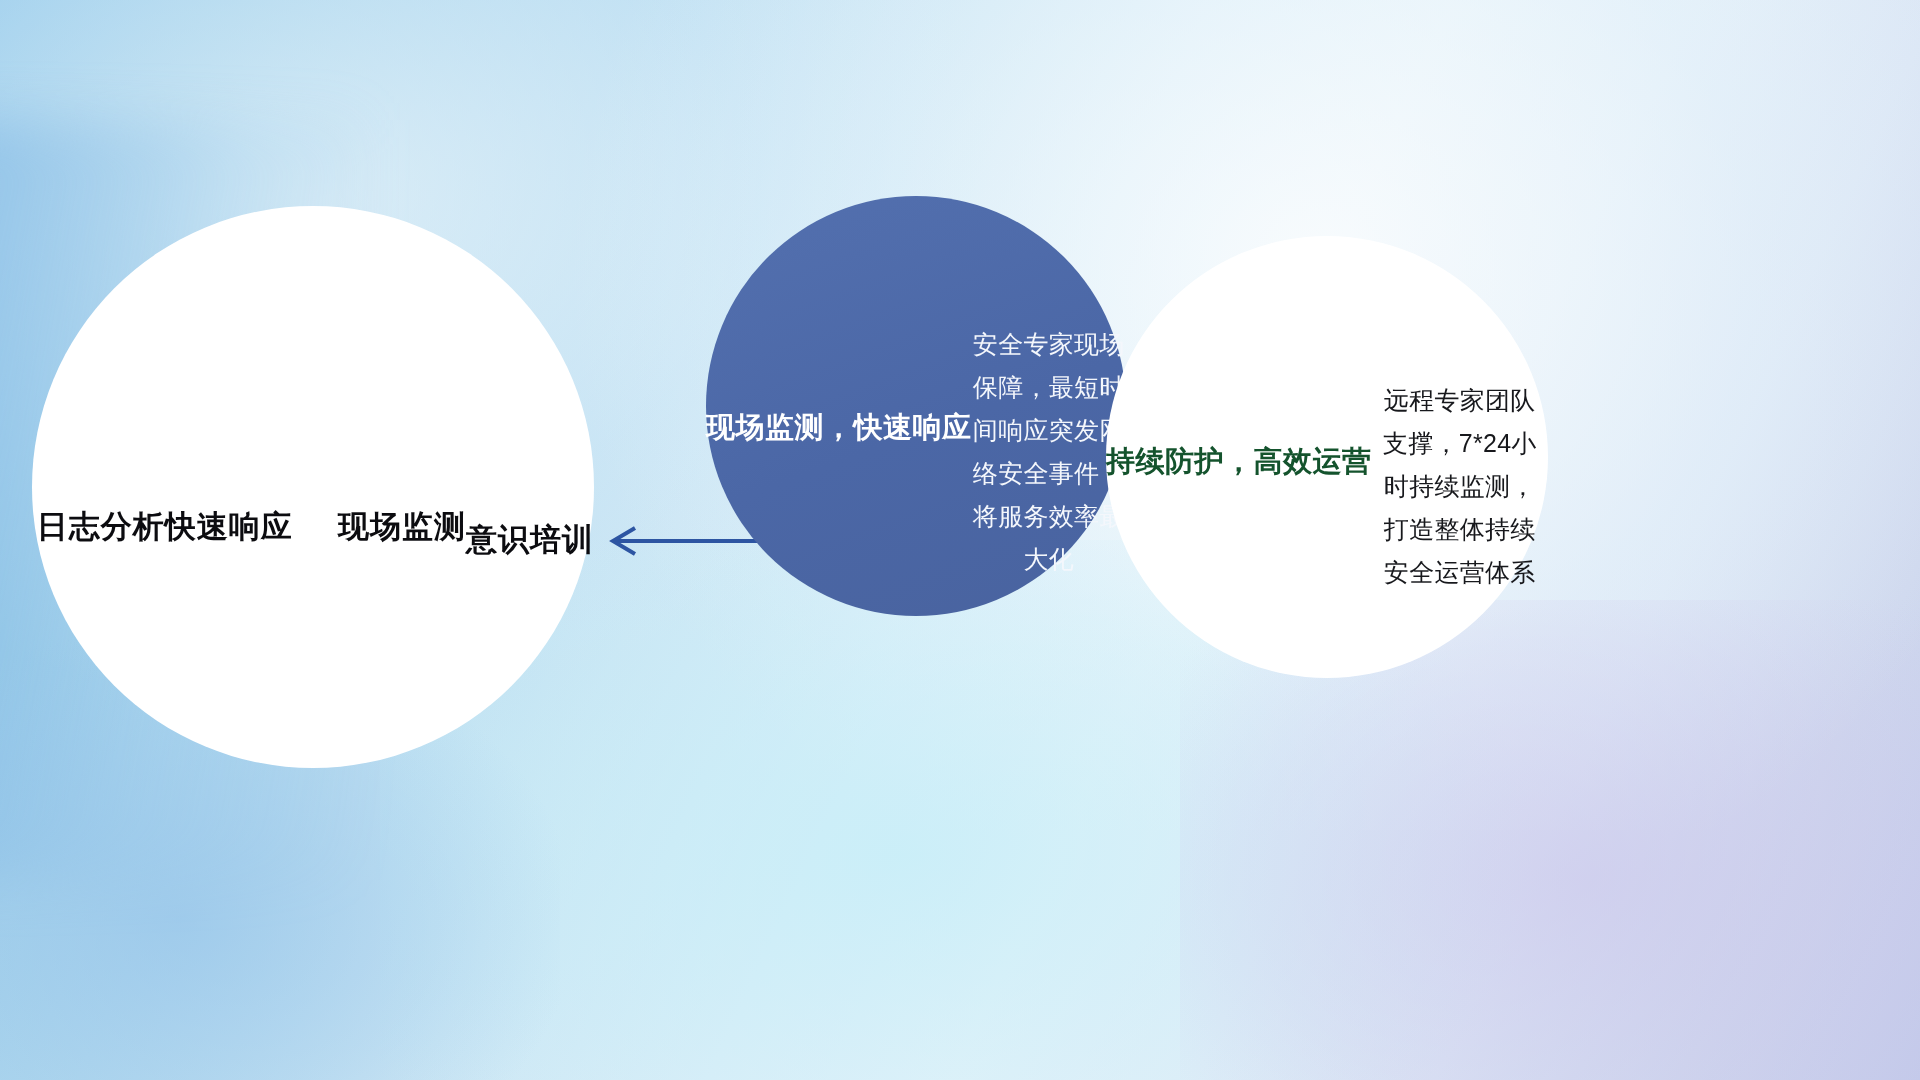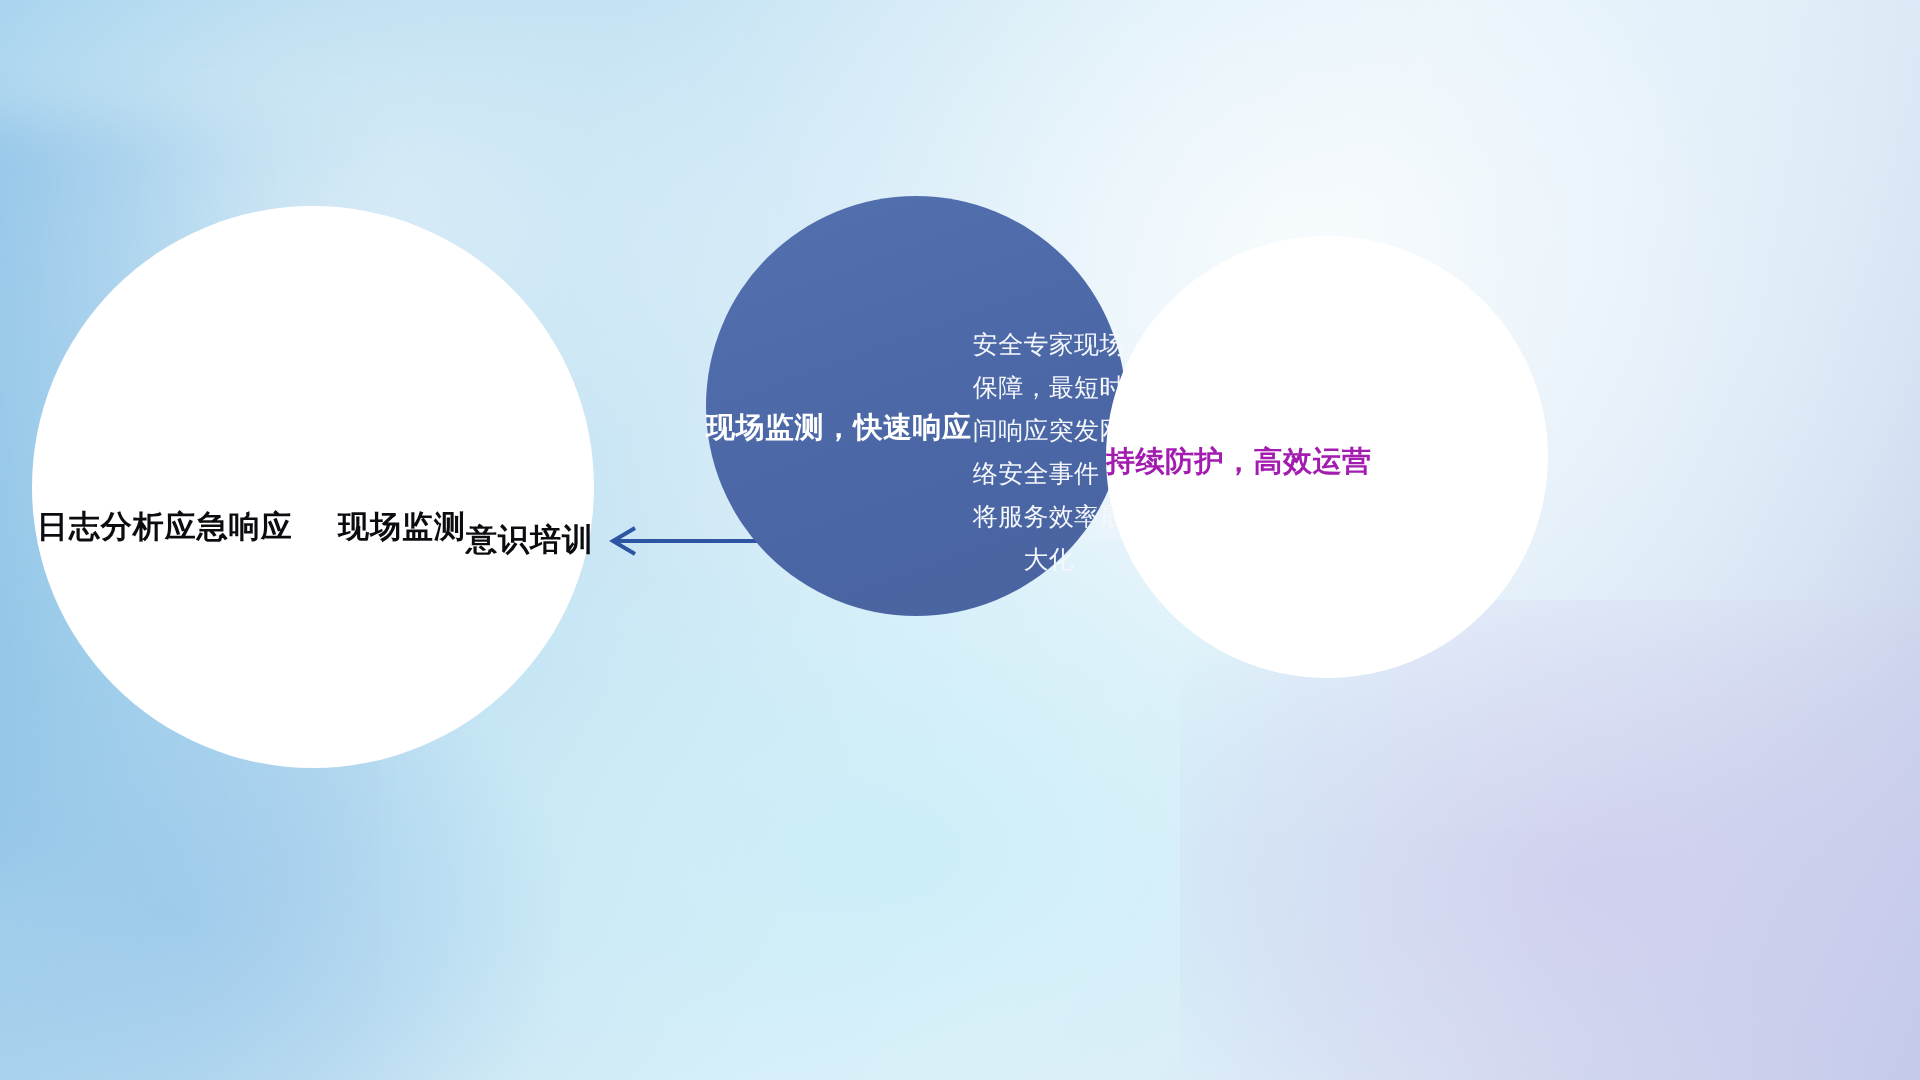--- a/index.html
+++ b/index.html
@@ -175,21 +175,21 @@
     width: 442px;
     height: 442px;
     background: #ffffff;
     z-index: 5;
     justify-content: flex-start;
     padding-top: 58px;
   }
   #circle-right .c-title {
     font-size: 29px;
     font-weight: bold;
-    color: #a21caf;
+    color: #14532d;
     letter-spacing: 0.5px;
     white-space: nowrap;
     margin-bottom: 48px;
   }
   #circle-right .c-body {
     font-size: 25px;
     color: #17181c;
     line-height: 1.72;
     text-align: center;
     width: 356px;
@@ -219,30 +219,31 @@
   <div class="circle" id="circle-left">
     <div class="accent-dash"></div>
 
     <div class="line">
       <span>驻场运维</span>
       <span class="gap"></span>
       <span>日志分析</span>
     </div>
 
     <div class="line">
-      <span>应急响应</span>
+      <span>快速响应</span>
       <span class="gap"></span>
       <span>现场监测</span>
     </div>
 
     <div class="line last">意识培训</div>
   </div>
 
   <div class="circle" id="circle-mid">
     <div class="c-title">现场监测，快速响应</div>
     <div class="c-body">安全专家现场保障，最短时间响应突发网络安全事件，将服务效率最大化</div>
   </div>
 
   <div class="circle" id="circle-right">
     <div class="c-title">持续防护，高效运营</div>
+    <div class="c-body">远程专家团队支撑，7*24小时持续监测，打造整体持续安全运营体系</div>
   </div>
 
 </div>
 
 </body></html>

